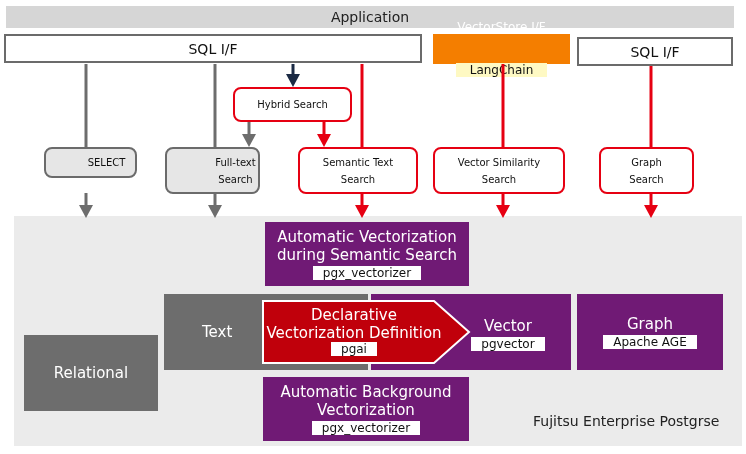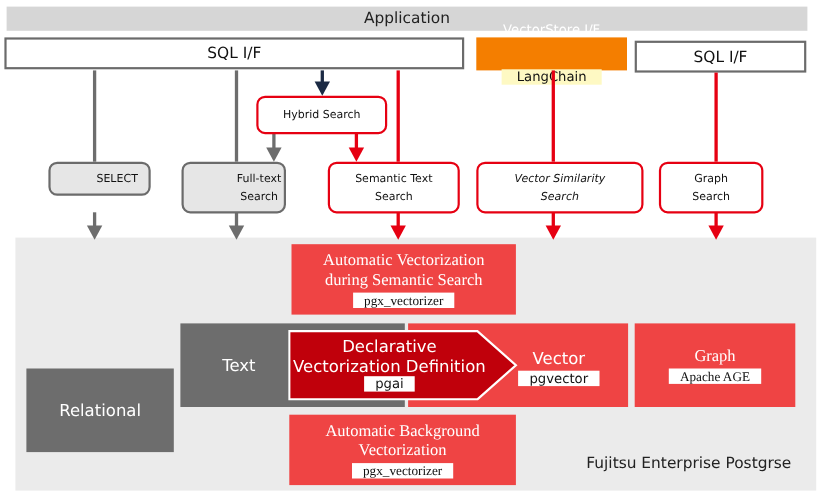--- a/index.html
+++ b/index.html
@@ -15,21 +15,21 @@
   .orange { background: #f47e00; color: #fff; font-size: 12px; line-height: 13px; gap: 28px; }
   .orange .sub { background: #fef9c3; color: #111; padding: 0 14px; margin-top: 1px; font-size: 12px; line-height: 14px; }
 
   .method { border-radius: 8px; font-size: 10px; line-height: 17px; }
   .method.gray { background: #e6e6e6; border: 2px solid #6b6b6b; color: #111; }
   .method.red  { background: #fff; border: 2px solid #e60012; color: #111; }
 
   .db-area { left: 14px; top: 216px; width: 728px; height: 230px; background: #ebebeb; }
 
   .block-gray { background: #6d6d6d; color: #fff; font-size: 15px; }
-  .block-red  { background: #ef4444; color: #fff; font-size: 15px; line-height: 18px; font-family: Liberation Serif, serif; }
+  .block-red  { background: #701a75; color: #fff; font-size: 15px; line-height: 18px; }
   .tag { background: #fff; color: #111; font-size: 12px; line-height: 14px; padding: 0 10px; margin-top: 2px; }
   .footer-label { font-size: 14px; color: #222; }
 
   svg.lines { position: absolute; left: 0; top: 0; }
 </style>
 </head>
 <body>
 
 <div class="abs app-bar center">
   <span>Application</span>
@@ -92,21 +92,21 @@
   <span>SELECT</span>
 </div>
 <div class="abs method gray center col" style="left:165px; top:147px; width:95px; height:47px;padding-left:46px;">
   <span>Full-text</span>
   <span>Search</span>
 </div>
 <div class="abs method red center col" style="left:298px; top:147px; width:120px; height:47px;align-items:center;">
   <span>Semantic Text</span>
   <span>Search</span>
 </div>
-<div class="abs method red center col" style="left:433px; top:147px; width:152px; height:47px;font-style:italic;">
+<div class="abs method red center col" style="left:433px; top:147px; width:132px; height:47px;">
   <span>Vector Similarity</span>
   <span>Search</span>
 </div>
 <div class="abs method red center col" style="left:599px; top:147px; width:95px; height:47px;">
   <span>Graph</span>
   <span>Search</span>
 </div>
 
 <div class="abs block-red center col" style="left:265px; top:222px; width:204px; height:64px;">
   <span>Automatic Vectorization</span>

